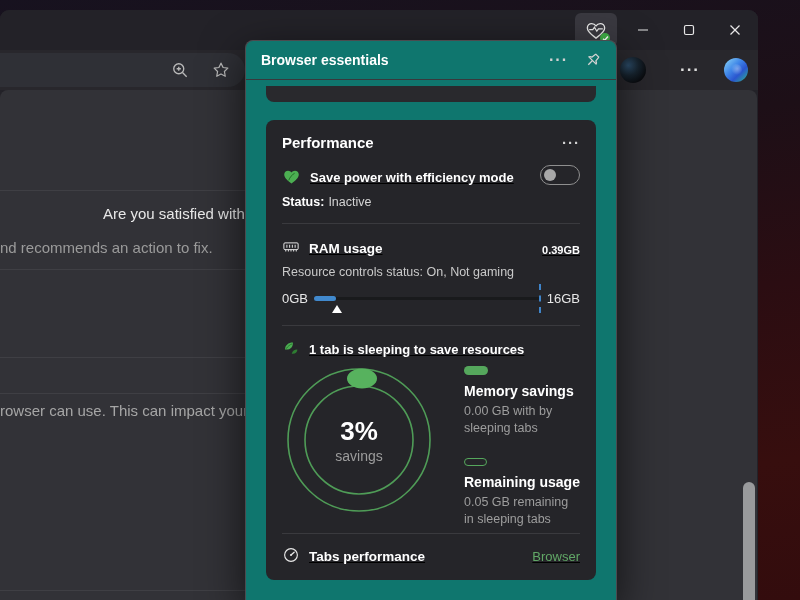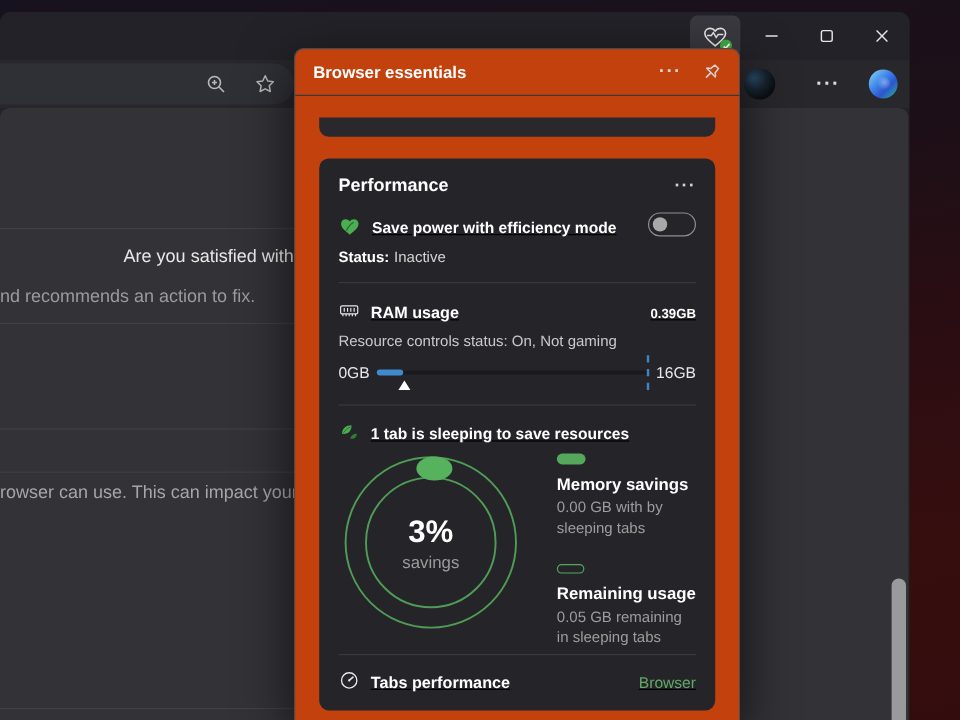--- a/index.html
+++ b/index.html
@@ -63,29 +63,29 @@
   .bg-line-1 { left:0; top:149px; }
   .bg-line-2 { left:0; top:229px; }
   .bg-line-3 { left:0; top:312px; color:#a6a6a6; }
   .bg-line-4 { left:0; top:428px; }
   .bg-divider { position:absolute; left:0; width:245px; height:1px; background:#3f3f44; }
   .scroll-thumb { position:absolute; right:2px; bottom:0; width:12px; height:118px;
     background:#999a9c; border-radius:6px 6px 0 0; }
   
   .panel {
     position:absolute; left:245px; top:30px; width:372px; bottom:0;
-    background:#c2410c; border:1px solid #4b4b4f; border-bottom:none;
+    background:#0f766e; border:1px solid #4b4b4f; border-bottom:none;
     border-radius:8px 8px 0 0; box-shadow:0 14px 44px rgba(0,0,0,.65);
   }
   .panel-header { height:39px; border-bottom:1px solid #39393d;
     display:flex; align-items:center; padding:0 15px; }
   .panel-title { flex:1; font-size:14px; font-weight:bold; color:#fff; }
   .icon-btn { background:none; border:none; color:#d2d2d2; padding:0; display:flex; align-items:center; justify-content:center; }
   .panel-more { font-size:16px; font-weight:bold; letter-spacing:1px; margin-right:16px; }
-  .panel-body { position:absolute; top:40px; left:0; right:0; bottom:0; overflow:hidden; padding:17px 20px 0; }
+  .panel-body { position:absolute; top:40px; left:0; right:0; bottom:0; overflow:hidden; padding:5px 20px 0; }
   .partial-card { height:16px; background:#29292d; border-radius:0 0 8px 8px; margin-bottom:18px; }
   .perf-card { background:#252529; border-radius:8px; padding:14px 16px 16px; }
   .card-head { display:flex; justify-content:space-between; align-items:center; }
   .card-title { font-size:15px; font-weight:bold; color:#fff; }
   .card-more { font-size:15px; font-weight:bold; letter-spacing:1px; }
   .row { display:flex; align-items:flex-end;text-decoration:underline; }
   .row-efficiency { margin-top:14px; }
   .row-label { font-size:13px; font-weight:bold; color:#fff; margin-left:9px; flex:1; }
   .toggle { width:40px; height:20px; border:1px solid #8f8f8f; border-radius:10px; position:relative;
     background:transparent; padding:0; }

